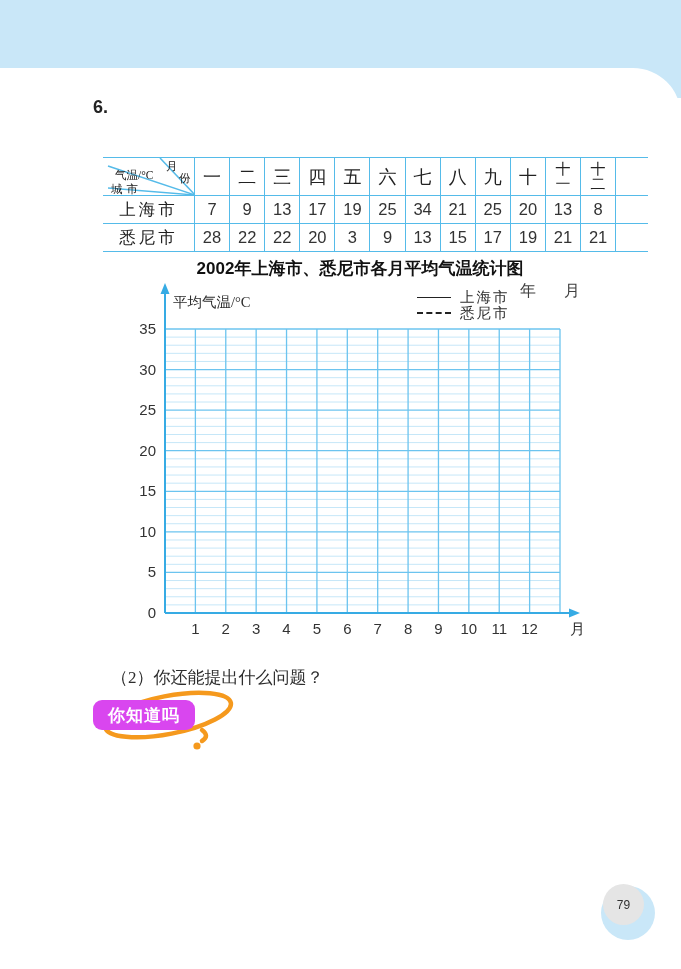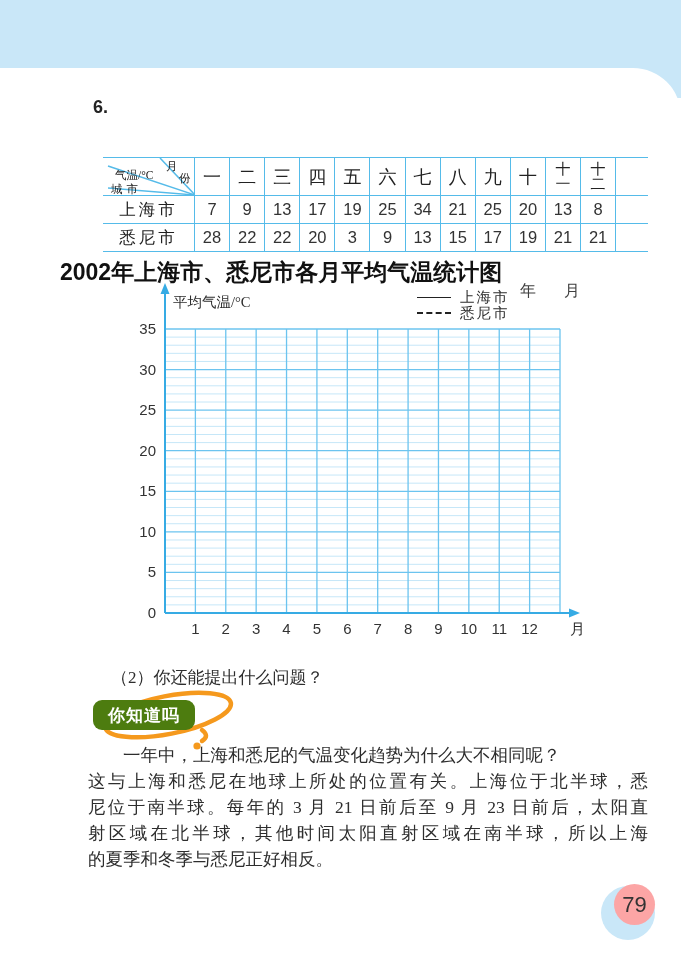--- a/index.html
+++ b/index.html
@@ -18,51 +18,51 @@
   .cell{box-sizing:border-box;border-right:1.5px solid #55bbe9;display:flex;align-items:center;
         justify-content:center;}
   .corner{width:92px;padding:0;position:relative;}
   .mcell{width:35.1px;height:37px;font-size:18px;color:#222;flex-direction:column;line-height:1;}
   .mcell .st{display:block;font-size:15px;line-height:0.95;}
   .lcell{width:92px;height:27px;font-size:16.5px;letter-spacing:3px;color:#222;}
   .vcell{width:35.1px;height:27px;font-family:"Liberation Sans","DejaVu Sans",sans-serif;
          font-size:16.5px;color:#333;}
   .tail{flex:1;border-right:none;}
   
-  .chart-title{position:absolute;left:60px;top:189px;width:600px;
+  .chart-title{position:absolute;left:60px;top:189px;width:600px;text-align:center;
                font-family:"Liberation Sans","DejaVu Sans",sans-serif;
-               font-size:23px;font-weight:bold;color:#111;}
+               font-size:17px;font-weight:bold;color:#111;}
   .year-month{position:absolute;left:520px;top:213px;font-size:16px;color:#404040;}
   .year-month .gap{display:inline-block;width:28px;}
   .legend{position:absolute;left:417px;top:221px;font-size:14.5px;color:#2d2d2d;}
   .legend .lrow{display:flex;align-items:center;height:16px;}
   .key{width:34px;margin-right:9px;}
   .key.solid{border-top:1.6px solid #222;}
   .key.dashed{border-top:2px dashed #222;}
   .lg-label{letter-spacing:2px;}
   .chart-svg{position:absolute;left:125px;top:212px;}
   
   .question{position:absolute;left:111px;width:540px;font-size:17px;color:#2d2d2d;}
   .q1{top:571px;} .q2{top:598px;}
   
   .know-svg{position:absolute;left:84px;top:622px;}
-  .know-badge{position:absolute;left:93px;top:632px;width:102px;height:30px;background:#4d7c0f;
+  .know-badge{position:absolute;left:93px;top:632px;width:102px;height:30px;background:#d946ef;
               border-radius:9px;color:#fff;display:flex;align-items:center;justify-content:center;
               font-size:17px;font-weight:bold;letter-spacing:1px;
               font-family:"Liberation Sans","DejaVu Sans",sans-serif;}
   .know-text{position:absolute;left:88px;top:674px;width:560px;font-size:17.5px;color:#2d2d2d;}
   .know-text .pline{line-height:26px;}
   .know-text .indent{text-indent:2em;}
   .know-text .fill{text-align:justify;text-align-last:justify;}
   
   .pagenum{position:absolute;left:601px;top:816px;width:54px;height:56px;}
   .pagenum .blue{position:absolute;left:0;top:2px;width:54px;height:54px;border-radius:50%;background:#c9e7f8;}
-  .pagenum .white{position:absolute;left:13px;top:0;width:41px;height:41px;border-radius:50%;background:#fca5a5;
+  .pagenum .white{position:absolute;left:2px;top:0;width:41px;height:41px;border-radius:50%;background:#e5e5e5;
                   display:flex;align-items:center;justify-content:center;
-                  font-family:"Liberation Sans","DejaVu Sans",sans-serif;font-size:22px;color:#333;}
+                  font-family:"Liberation Sans","DejaVu Sans",sans-serif;font-size:12px;color:#333;}
 </style>
 </head>
 <body>
 
 <div class="page">
   <div class="band"></div>
   <div class="content">
 
     <div class="prob-num">6.</div>
 
@@ -228,26 +228,19 @@
       </svg>
 
     <div class="question q2">（2）你还能提出什么问题？</div>
 
     <svg class="know-svg" width="170" height="60">
       <ellipse cx="84" cy="25" rx="64" ry="19" fill="none" stroke="#f5991d" stroke-width="4.5" transform="rotate(-11 84 25)"></ellipse>
       <path d="M 118 40 Q 126 46 118 51" fill="none" stroke="#f5991d" stroke-width="4.5" stroke-linecap="round"></path>
       <circle cx="113" cy="56" r="3.6" fill="#f5991d"></circle>
     </svg>
     <div class="know-badge">你知道吗</div>
-    <div class="know-text" id="know-text">
-        <div class="pline indent">一年中，上海和悉尼的气温变化趋势为什么大不相同呢？</div>
-        <div class="pline fill">这与上海和悉尼在地球上所处的位置有关。上海位于北半球，悉</div>
-        <div class="pline fill">尼位于南半球。每年的 3 月 21 日前后至 9 月 23 日前后，太阳直</div>
-        <div class="pline fill">射区域在北半球，其他时间太阳直射区域在南半球，所以上海</div>
-        <div class="pline">的夏季和冬季与悉尼正好相反。</div>
-      </div>
 
     <div class="pagenum">
       <div class="blue"></div>
       <div class="white">79</div>
     </div>
   </div>
 </div>
 
 </body></html>

